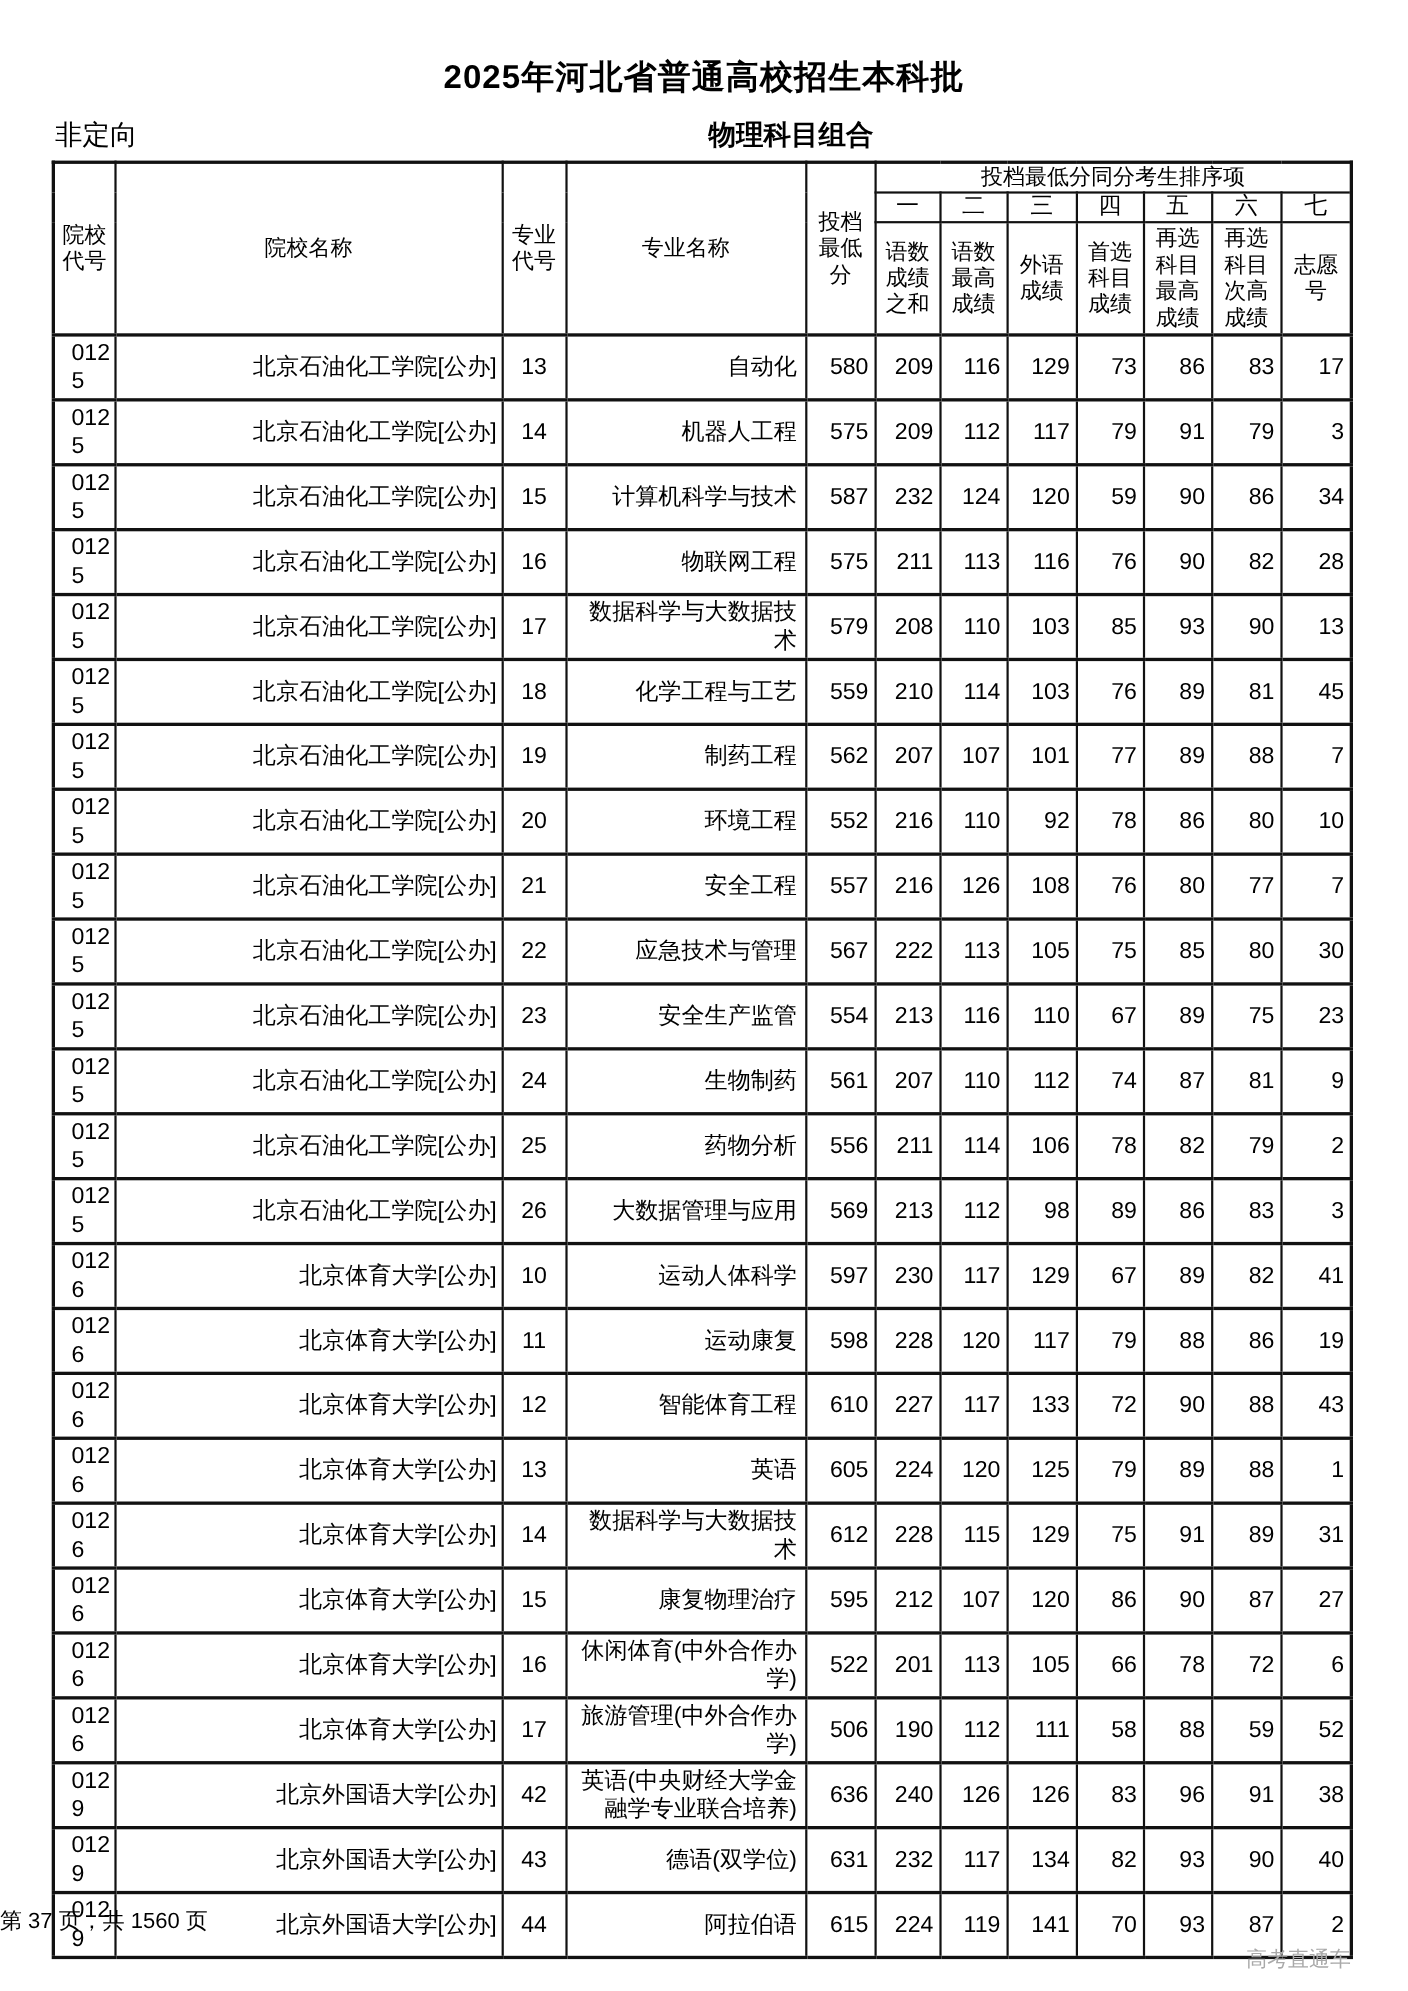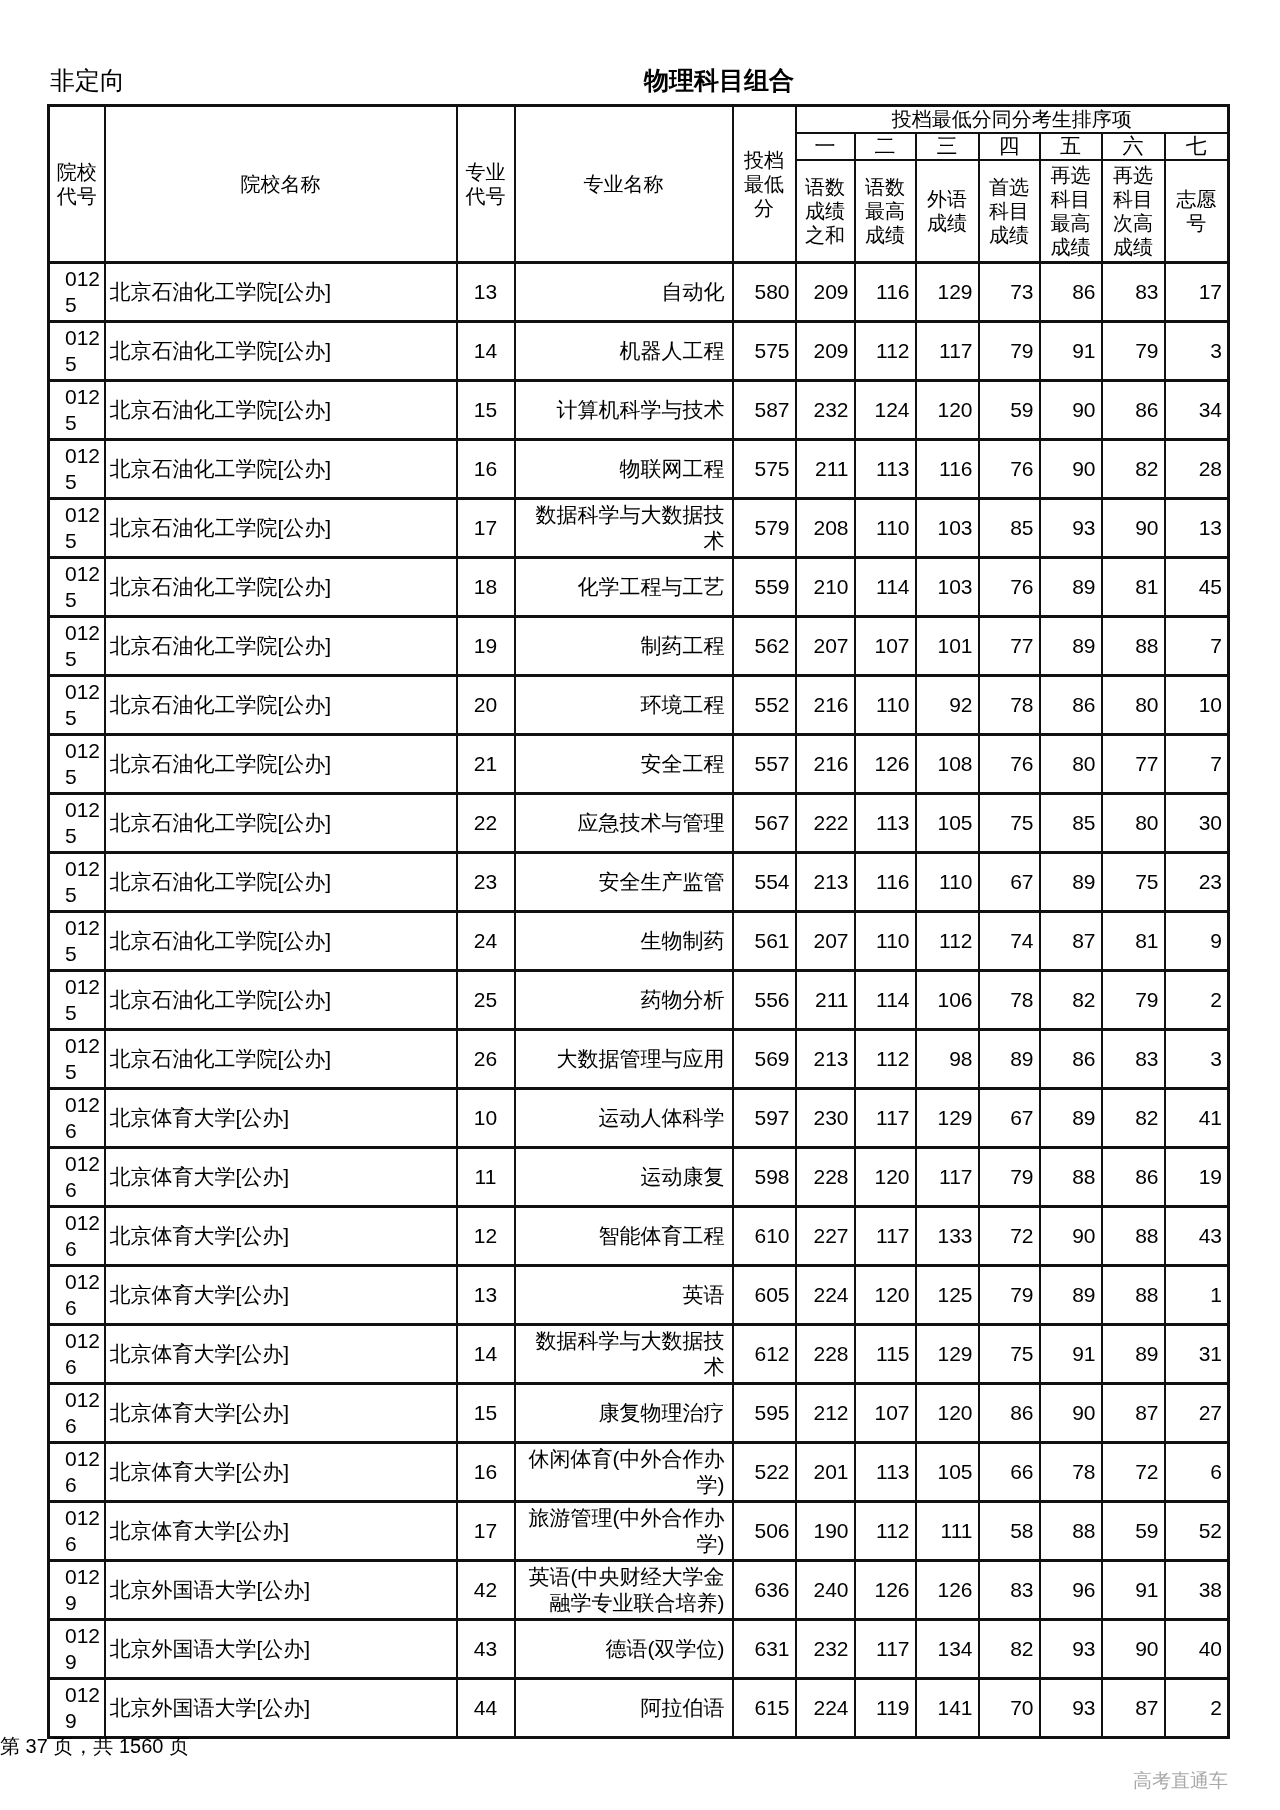--- a/index.html
+++ b/index.html
@@ -58,41 +58,42 @@
     border-top-width: 3px;
     border-bottom-width: 3px;
     font-size: 21px;
     line-height: 26px;
     height: 53px;
     padding: 2px 4px;
     vertical-align: middle;
     word-break: break-all;
   }
   td.c0 { text-align: left; padding-left: 15px; padding-right: 1px; }
-  td.c1 { text-align: left; padding-left: 4px; }
+  td.c1 { text-align: right; padding-left: 4px; }
   td.c2 { text-align: center; }
   td.c3 { text-align: right; padding-left: 5px; padding-right: 7px; }
   td.c4, td.c5, td.c6, td.c7, td.c8, td.c9, td.c10, td.c11 { text-align: right; padding-right: 5px; }
   .footer {
     position: absolute;
     left: 0; top: 1733px;
     width: 100%;
     font-size: 20px;
   }
   .watermark {
     position: absolute;
     right: 52px; top: 1768px;
     font-size: 19px;
     color: #a9a9a9;
   }
 </style>
 </head>
 <body>
 
 <div class="page-title">
+  <div>2025年河北省普通高校招生本科批</div>
 </div>
 
 <div class="labels-row">
   <span class="label-left">非定向</span>
   <span class="label-right">物理科目组合</span>
 </div>
 
 <table class="main">
   <colgroup>
     <col style="width:56px">

